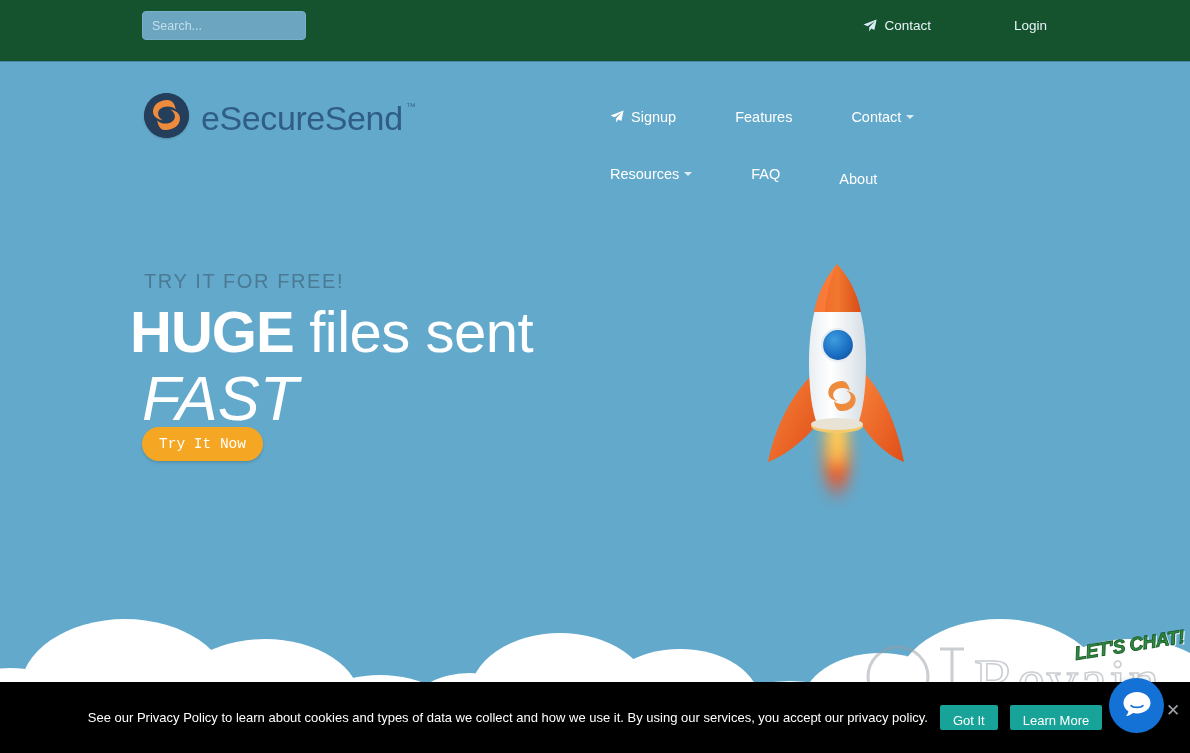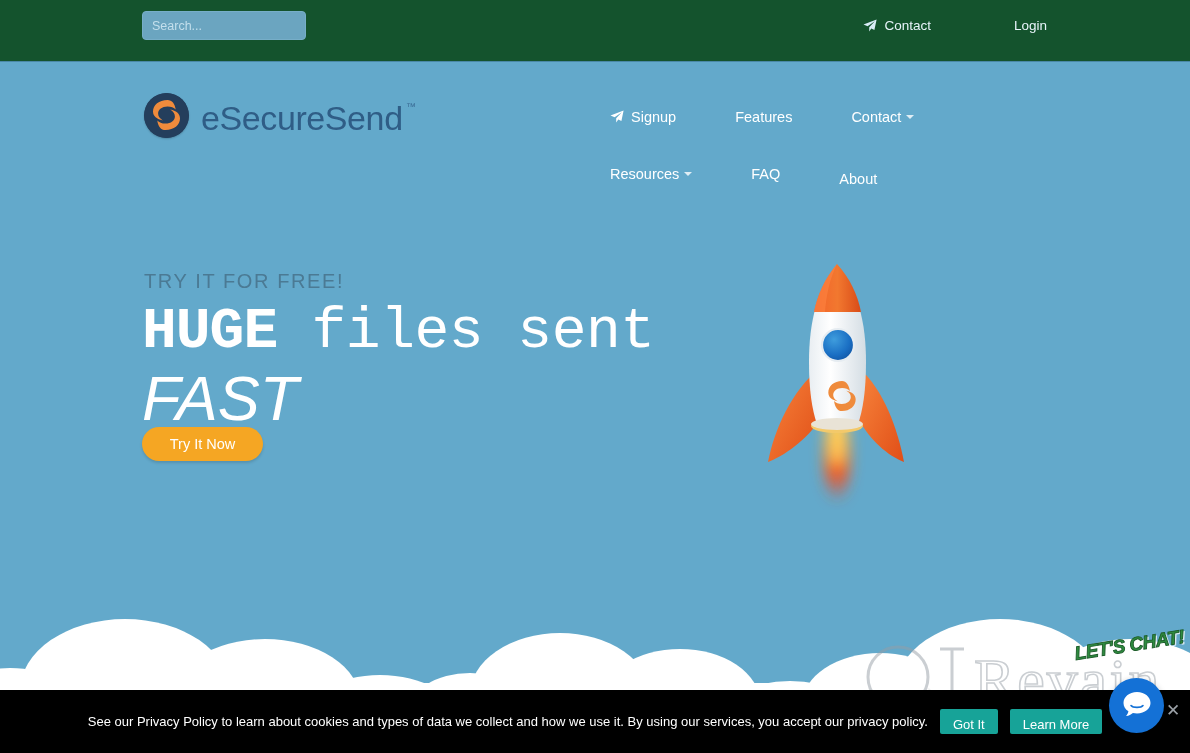--- a/index.html
+++ b/index.html
@@ -73,34 +73,34 @@
     border-top:4px solid rgba(255,255,255,.8);
   }
 
   
   .hero { position:absolute; left:0; top:0; width:1190px; height:753px; }
   .eyebrow {
     position:absolute; left:144px; top:270px;
     color:#4b7a94; font-size:20px; letter-spacing:1.6px; font-weight:400;
   }
   .headline {
-    position:absolute; left:142px; top:303px;
-    color:#ffffff; font-size:58px; line-height:1.0; white-space:nowrap;font-family:Liberation Mono, monospace;
+    position:absolute; left:130px; top:303px;
+    color:#ffffff; font-size:58px; line-height:1.0; white-space:nowrap;
   }
   .headline .huge { font-weight:700; letter-spacing:-1px; }
   .headline .rest { font-weight:300; letter-spacing:-0.5px; }
   .headline-2 {
     position:absolute; left:142px; top:362px;
     color:#ffffff; font-size:63px; font-style:italic; font-weight:300;
   }
   .cta {
     position:absolute; left:142px; top:427px;
     width:121px; height:34px; border:none; border-radius:17px;
     background:#f5a623; color:#ffffff; font-size:14.5px; cursor:pointer;
-    font-family:Liberation Sans, sans-serif;
+    font-family:Liberation Mono, monospace;
     box-shadow:0 2px 3px rgba(0,0,0,.14);
   }
 
   
   .rocket { position:absolute; left:762px; top:250px; width:150px; height:260px; }
 
   
   .clouds { position:absolute; left:0; bottom:0; width:1190px; height:180px; }
 
   
@@ -108,21 +108,21 @@
     position:absolute; left:862px; top:641px; width:300px; height:70px;
     pointer-events:none;
   }
   .wm-text {
     font-size:62px; color:transparent; -webkit-text-stroke:1.6px rgba(150,158,166,.55);
     font-family:"Liberation Serif", serif; letter-spacing:2px; line-height:1;
   }
 
   
   .cookie {
-    position:absolute; left:0; bottom:0; width:1190px; height:63px;
+    position:absolute; left:0; bottom:0; width:1190px; height:71px;
     background:#000000; display:flex; align-items:center; justify-content:center;
   }
   .cookie-text { color:#ffffff; font-size:13px; }
   .cookie-btn {
     margin-left:12px; height:25px; padding:8px 13px; border:none; border-radius:2px;
     background:#17a398; color:#ffffff; font-size:13px; cursor:pointer;
     font-family:"Liberation Sans", sans-serif;
   }
 
   

